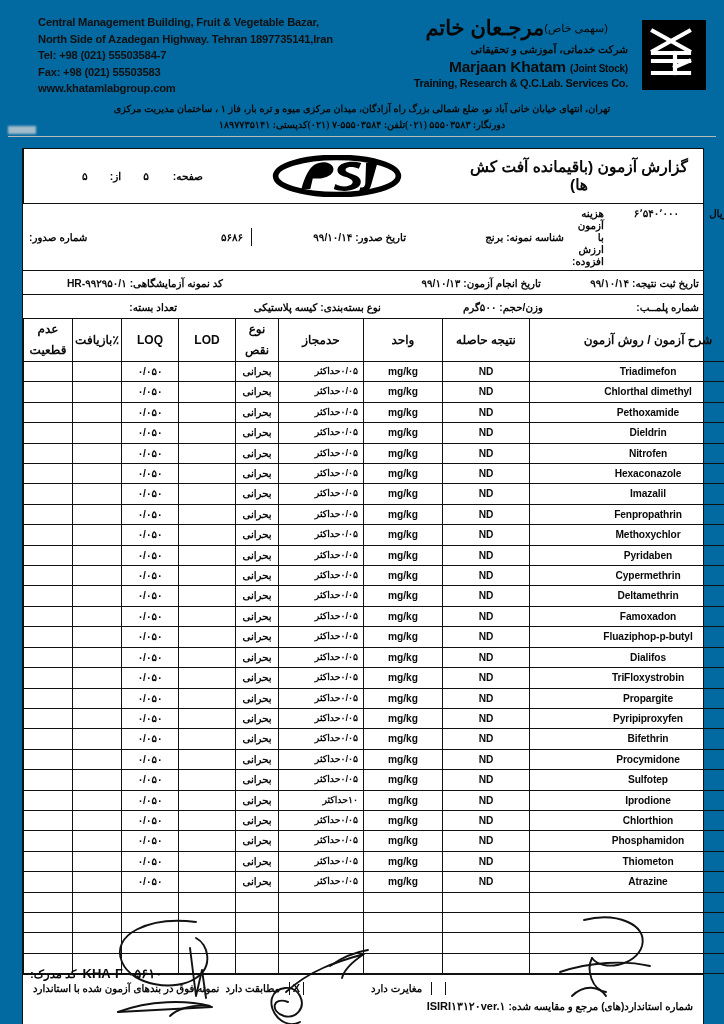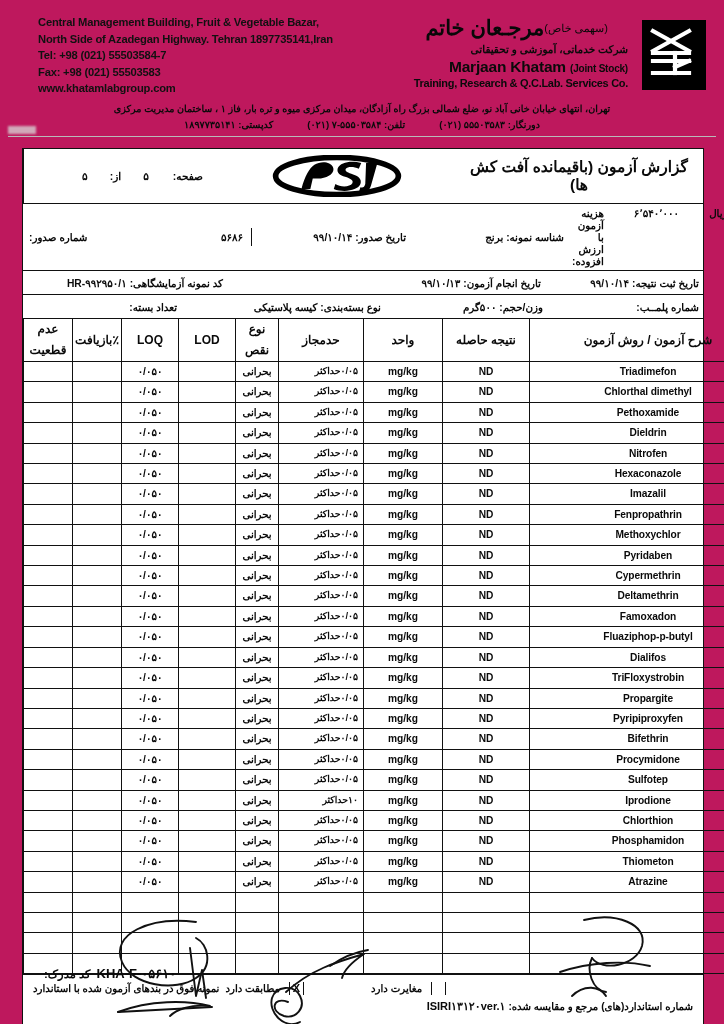--- a/index.html
+++ b/index.html
@@ -12,21 +12,21 @@
     height: 1024px;
     font-family: "Liberation Sans", sans-serif;
     color: #0a0a0a;
     overflow: hidden;
     position: relative;
   }
   .page {
     position: relative;
     width: 724px;
     height: 1024px;
-    background: #be185d;
+    background: #0369a1;
   }
 
   
   .letterhead {
     position: relative;
     height: 136px;
     padding: 0;
   }
   .lh-inner {
     display: flex;
@@ -106,22 +106,22 @@
     font-size: 9.6px;
     font-weight: bold;
     line-height: 15px;
     padding: 2px 30px 0 30px;
     margin-top: 2px;
   }
   .lh-addr .row2 {
     display: flex;
     flex-direction: row-reverse;
     justify-content: center;
-    gap: 34px;
     margin-top: 1px;
+    font-family: Liberation Serif, serif;
   }
   .lh-rule {
     border-top: 1px solid #b9b9b9;
     margin: 4px 8px 0 8px;
   }
 
   
   .frame {
     position: absolute;
     left: 22px;
@@ -270,21 +270,21 @@
     vertical-align: -2px;
   }
   .cbox.empty { color: transparent; }
   .gap-lg { width: 52px; display:inline-block; }
   .conf-line2 { margin-top: 1px; }
   .std-no { direction: ltr; display: inline-block; font-size: 11px; }
 
   
   .formcode {
     position: absolute;
-    left: 44px;
+    left: 30px;
     top: 966px;
     direction: rtl;
     font-size: 11.5px;
     font-weight: bold;
     display: flex;
     flex-direction: row-reverse;
     gap: 6px;
     align-items: baseline;
   }
   .formcode .code { direction: ltr; font-size: 13px; }

